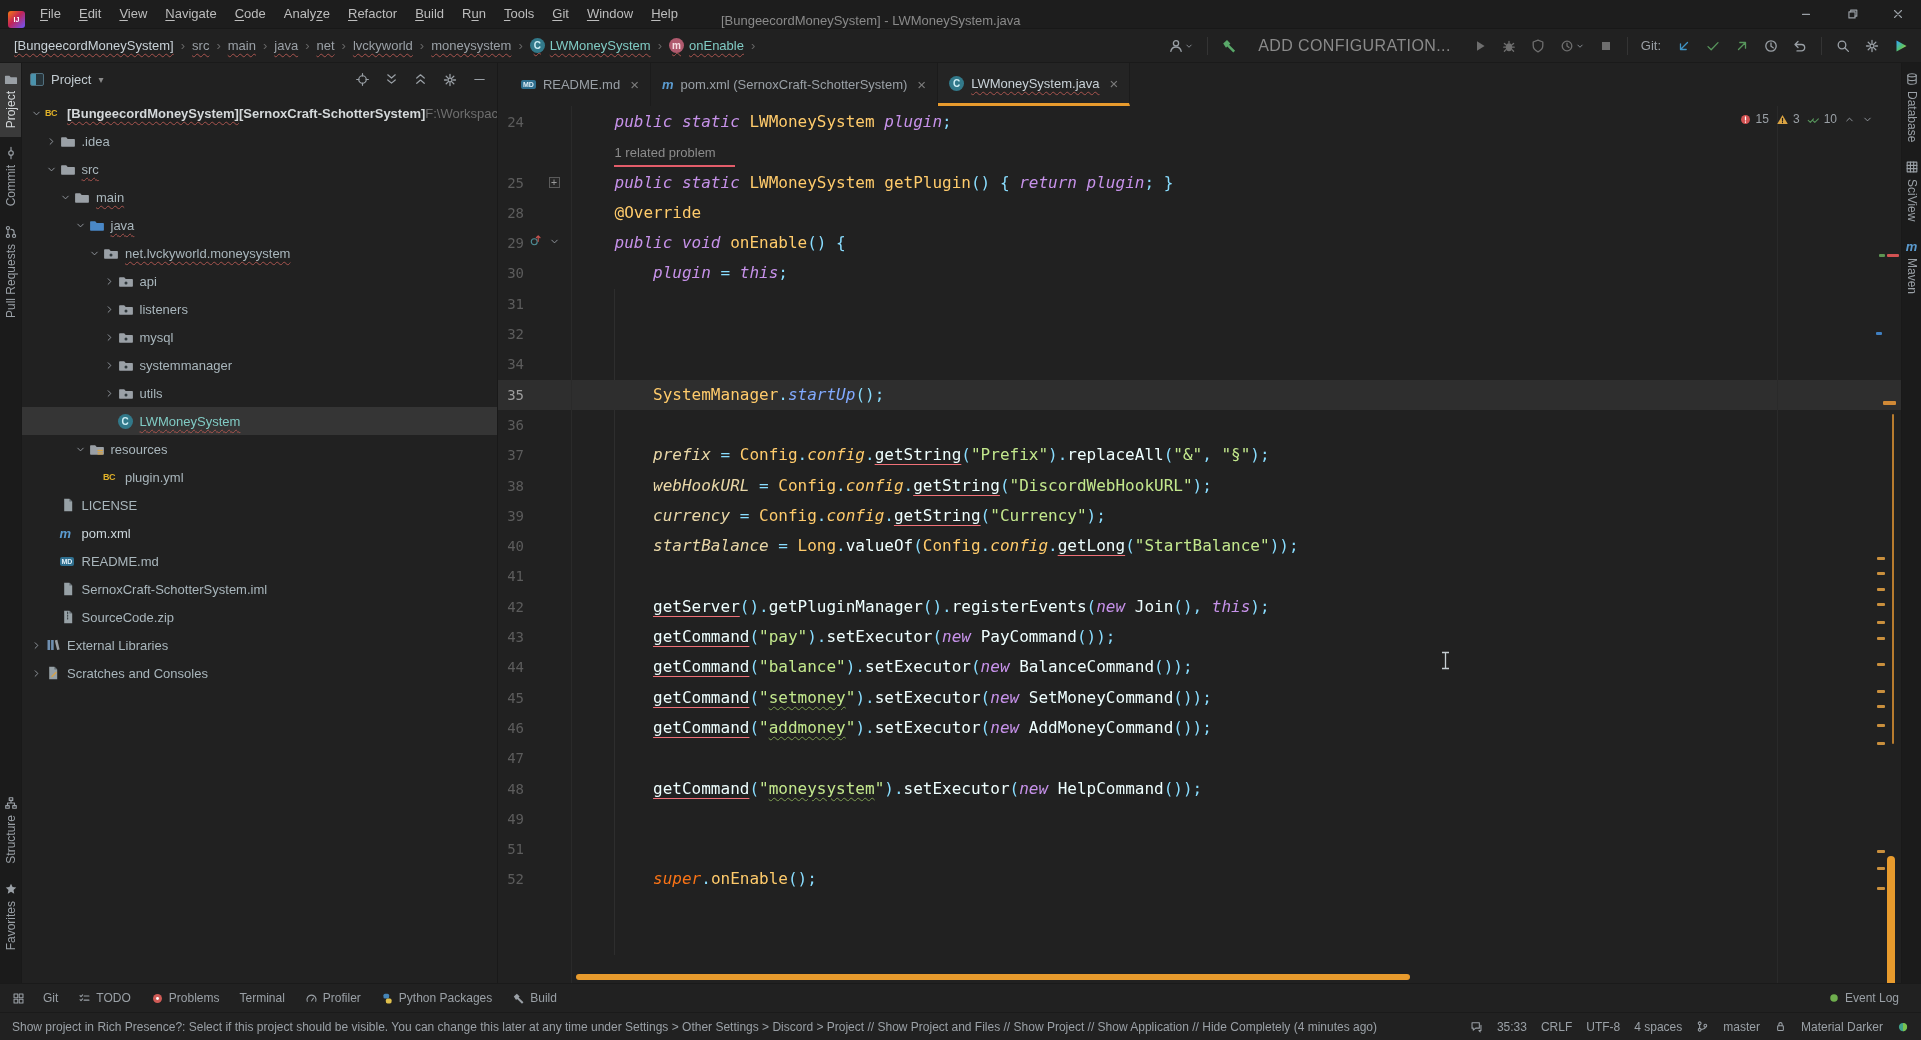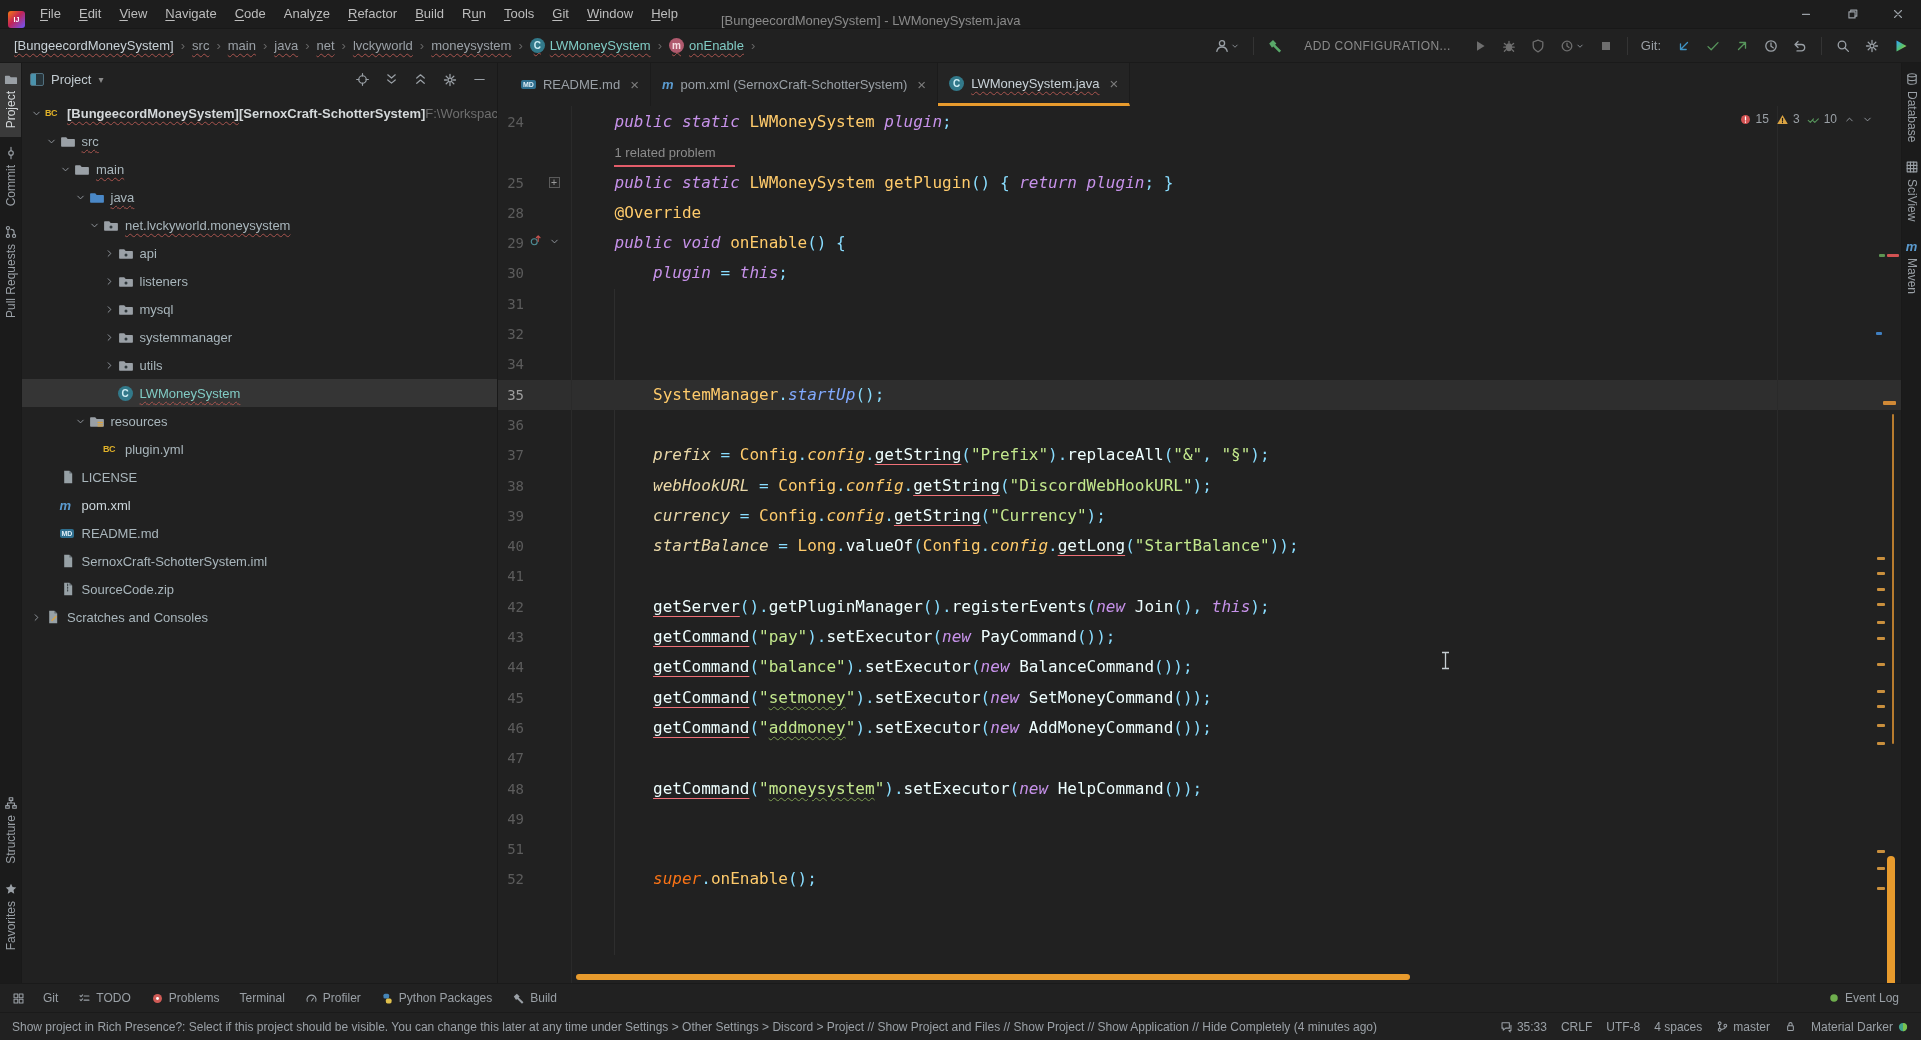--- a/index.html
+++ b/index.html
@@ -21,21 +21,21 @@
   
   .navbar{flex:0 0 34px;display:flex;align-items:center;background:#212121;padding:0 12px 0 14px;border-bottom:1px solid #1a1a1a}
   .bc-item{color:#9aa0a6;font-size:13px;display:inline-flex;align-items:center;gap:5px;white-space:nowrap}
   .bc-sep{color:#666;margin:0 7px;font-size:13px}
   .bc-item.teal{color:#80cbc4}
   .bc-item.bright{color:#c9d2d8}
   .sq{text-decoration:underline;text-decoration-style:wavy;text-decoration-color:#a8544e;
       text-decoration-thickness:1px;text-underline-offset:3px}
   .ntb{margin-left:auto;display:flex;align-items:center;gap:13px}
   .tbtn{display:inline-flex;align-items:center;cursor:default}
-  .addcfg{color:#8a8a8a;font-size:12px;letter-spacing:.4px;margin:0 8px;white-space:nowrap}
+  .addcfg{color:#8a8a8a;font-size:16px;letter-spacing:.4px;margin:0 8px;white-space:nowrap}
   .gitlbl{color:#9aa0a6;font-size:13px;margin-right:2px}
   .vsep{width:1px;height:18px;background:#343434}
 
   
   .mainrow{flex:1;display:flex;min-height:0}
   .lstrip{flex:0 0 22px;background:#1b1b1b;border-right:1px solid #191919;display:flex;flex-direction:column;align-items:center}
   .rstrip{flex:0 0 20px;background:#1b1b1b;border-left:1px solid #191919;display:flex;flex-direction:column;align-items:center}
   .stripitem{display:flex;flex-direction:column;align-items:center;gap:5px;padding:9px 0;width:100%;color:#9aa0a6;font-size:12px;cursor:default}
   .stripitem.active{background:#3a3a3a;color:#d4d8da}
   .vlab-l{writing-mode:vertical-rl;transform:rotate(180deg)}
@@ -88,21 +88,21 @@
   .insp{position:absolute;top:6px;right:28px;display:flex;align-items:center;gap:7px;font-size:12px;color:#9aa0a6;z-index:5}
   .insp .cnt{margin-left:-3px}
   .ibeam{position:absolute;left:942px;top:545px;z-index:7}
 
   
   .bbar{flex:0 0 29px;display:flex;align-items:center;background:#212121;border-top:1px solid #1a1a1a;padding:0 12px;font-size:12px;color:#9aa0a6}
   .bitem{display:flex;align-items:center;gap:5px;padding:0 10px;height:100%;cursor:default;white-space:nowrap}
   .bbar-right{margin-left:auto;display:flex}
   .sbar{flex:0 0 28px;display:flex;align-items:center;background:#212121;border-top:1px solid #1a1a1a;padding:0 12px;font-size:12px;color:#9aa0a6;gap:14px}
   .sb-msg{flex:1;white-space:nowrap;overflow:hidden;text-overflow:ellipsis;color:#9aa0a6}
-  .sb-item{display:flex;align-items:center;gap:4px;white-space:nowrap;cursor:default}
+  .sb-item{display:flex;align-items:center;gap:14px;white-space:nowrap;cursor:default}
 
   
   .badge{width:15px;height:15px;border-radius:50%;display:inline-flex;align-items:center;justify-content:center;
          font-size:10px;font-weight:bold;font-family:"Liberation Sans",sans-serif;flex:0 0 15px}
   .badge-c{background:#32798a;color:#cdeef5}
   .badge-m{background:#b05a6e;color:#f6dde2}
   .bcico{color:#e0b129;font-weight:bold;font-size:9px;letter-spacing:-.5px}
   .mvnico{color:#5b9bd0;font-weight:bold;font-style:italic;font-size:13px;line-height:1}
   .mdico{background:#2f6f8f;color:#dfeef7;font-size:7px;font-weight:bold;padding:1px 2px;border-radius:2px}
   .ic{display:inline-flex;align-items:center;justify-content:center}
@@ -426,20 +426,37 @@
     <span class="tlabel">
               <span class="b sq">[BungeecordMoneySystem]</span>
               <span class="b"> [SernoxCraft-SchotterSystem]</span>
               <span class="dim"> F:\Workspace\[Java]\</span>
             </span>
           </div>
           <div class="trow " style="padding-left:20.5px">
     <span class="tarrow">
               <span class="ic">
                 <svg width="11" height="11" viewBox="0 0 16 16" fill="none" stroke="#9aa0a6" stroke-width="1.3" stroke-linecap="round" stroke-linejoin="round">
+                  <path d="M6 4l4 4-4 4"></path>
+                </svg>
+              </span>
+            </span>
+            <span class="ticon">
+              <svg width="16" height="16" viewBox="0 0 16 16" fill="none" stroke="#9aa0a6" stroke-width="1.3" stroke-linecap="round" stroke-linejoin="round">
+                <path d="M1.8 4.2h4.4l1.5 1.9h6.5c.4 0 .7.3.7.7v6.2c0 .4-.3.7-.7.7H1.8c-.4 0-.7-.3-.7-.7V4.9c0-.4.3-.7.7-.7z" fill="#9aa0a6" stroke="none"></path>
+              </svg>
+            </span>
+    <span class="tlabel">
+              <span class="">.idea</span>
+            </span>
+          </div>
+          <div class="trow " style="padding-left:20.5px">
+    <span class="tarrow">
+              <span class="ic">
+                <svg width="11" height="11" viewBox="0 0 16 16" fill="none" stroke="#9aa0a6" stroke-width="1.3" stroke-linecap="round" stroke-linejoin="round">
                   <path d="M4 6l4 4 4-4"></path>
                 </svg>
               </span>
             </span>
             <span class="ticon">
               <svg width="16" height="16" viewBox="0 0 16 16" fill="none" stroke="#9aa0a6" stroke-width="1.3" stroke-linecap="round" stroke-linejoin="round">
                 <path d="M1.8 4.2h4.4l1.5 1.9h6.5c.4 0 .7.3.7.7v6.2c0 .4-.3.7-.7.7H1.8c-.4 0-.7-.3-.7-.7V4.9c0-.4.3-.7.7-.7z" fill="#9aa0a6" stroke="none"></path>
               </svg>
             </span>
     <span class="tlabel">
@@ -670,20 +687,38 @@
     <span class="tarrow"></span>
             <span class="ticon">
               <svg width="16" height="16" viewBox="0 0 16 16" fill="none" stroke="#9aa0a6" stroke-width="1.3" stroke-linecap="round" stroke-linejoin="round">
                 <path d="M4.2 1.8h5.2l2.8 2.8v9.6H4.2z" fill="#97a1a6" stroke="none"></path>
                 <path d="M9.4 1.8v2.8h2.8z" fill="#626b70" stroke="none"></path>
                 <path d="M7.6 3.2v1.2M7.6 6v1.2M7.6 8.8V10" stroke="#3c4448" stroke-width="1.2"></path>
               </svg>
             </span>
     <span class="tlabel">
               <span class="">SourceCode.zip</span>
+            </span>
+          </div>
+          <div class="trow " style="padding-left:6px">
+    <span class="tarrow">
+              <span class="ic">
+                <svg width="11" height="11" viewBox="0 0 16 16" fill="none" stroke="#9aa0a6" stroke-width="1.3" stroke-linecap="round" stroke-linejoin="round">
+                  <path d="M6 4l4 4-4 4"></path>
+                </svg>
+              </span>
+            </span>
+            <span class="ticon">
+              <svg width="16" height="16" viewBox="0 0 16 16" fill="none" stroke="#9aa0a6" stroke-width="1.3" stroke-linecap="round" stroke-linejoin="round">
+                <path d="M2.5 3h2.6v10H2.5zM6.1 3h2.6v10H6.1z" fill="#6f8fb0" stroke="none"></path>
+                <path d="M9.8 3.4l2.5-.6 2.3 9.7-2.5.6z" fill="#9aa0a6" stroke="none"></path>
+              </svg>
+            </span>
+    <span class="tlabel">
+              <span class="">External Libraries</span>
             </span>
           </div>
           <div class="trow " style="padding-left:6px">
     <span class="tarrow">
               <span class="ic">
                 <svg width="11" height="11" viewBox="0 0 16 16" fill="none" stroke="#9aa0a6" stroke-width="1.3" stroke-linecap="round" stroke-linejoin="round">
                   <path d="M6 4l4 4-4 4"></path>
                 </svg>
               </span>
             </span>

